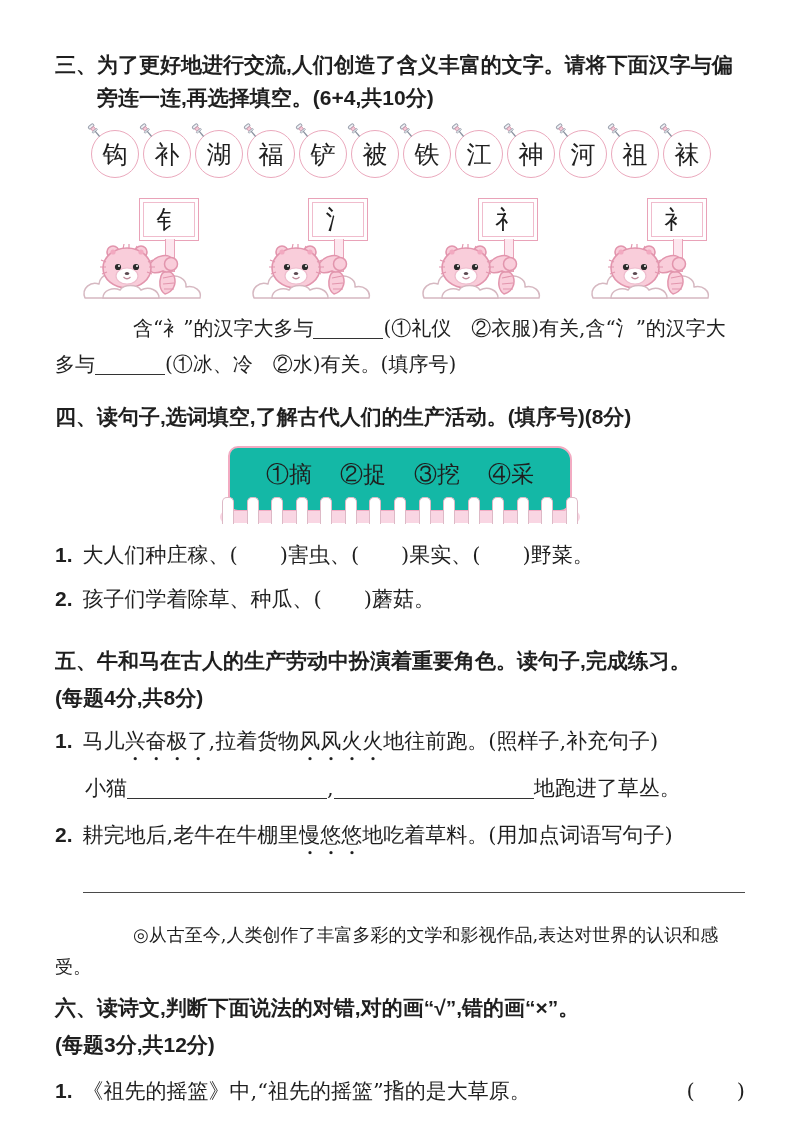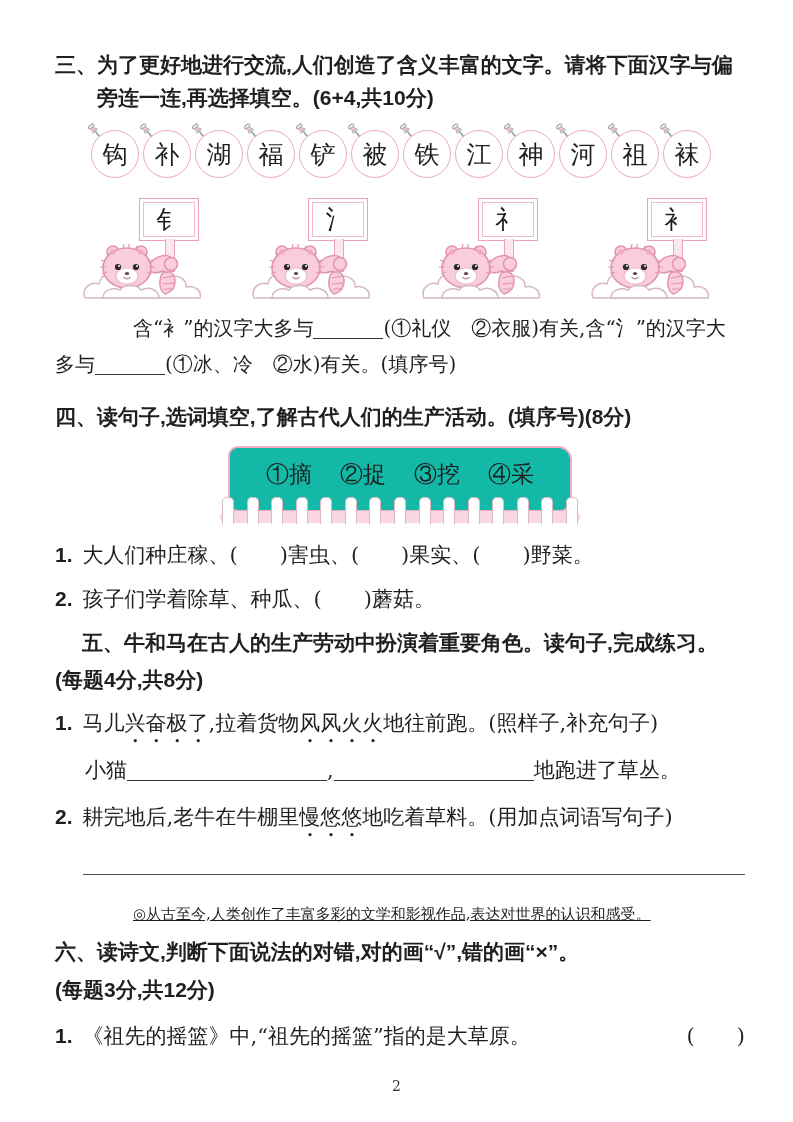--- a/index.html
+++ b/index.html
@@ -29,21 +29,21 @@
   .stick{position:absolute;top:41px;right:36px;width:8px;height:32px;background:#fde6ee;
          border:1.4px solid #e9a2b8;border-top:none;}
   .critter{position:absolute;bottom:0;left:0;width:132px;height:64px;}
 
   
   .kai{font-size:20px;line-height:1.8;}
   .fillp{margin:10px 0 0 0;text-indent:78px;}
   .blank{display:inline-block;width:70px;height:1em;border-bottom:1.4px solid #333;vertical-align:-4px;}
   .b200{width:200px;}
 
-  .mt18{margin-top:18px;} .mt22{margin-top:10px;text-align:center;} .mt26{margin-top:26px;}
+  .mt18{margin-top:18px;} .mt22{margin-top:28px;} .mt26{margin-top:26px;}
 
   
   .wordbox{position:relative;width:340px;height:62px;margin:12px auto 0;
            border:2px solid #f2abc2;border-radius:10px 14px 12px 10px;background:#14b8a6;}
   .optrow{display:flex;justify-content:center;gap:28px;padding-top:11px;font-size:23px;}
   .fence{position:absolute;left:-10px;right:-10px;bottom:-14px;height:28px;
          display:flex;justify-content:space-between;align-items:flex-end;padding:0 2px;}
   .fence::before{content:"";position:absolute;left:0;right:0;bottom:1px;height:12px;background:#f9d6e3;border-radius:6px;}
   .picket{position:relative;z-index:1;width:10px;height:26px;background:#fff;border:1.5px solid #ddb9c6;
           border-bottom:none;border-radius:5px 5px 0 0;}
@@ -51,21 +51,21 @@
   
   .qline{display:flex;font-size:21px;line-height:1.62;margin-top:10px;}
   .qnum{font-family:"Liberation Sans",sans-serif;font-weight:700;margin-right:10px;flex:none;}
   .qtext{flex:1;}
   .dots{-webkit-text-emphasis:filled dot #1f1f1f;text-emphasis:filled dot #1f1f1f;
         -webkit-text-emphasis-position:under right;text-emphasis-position:under right;text-align:right;}
 
   .fill-line{margin:4px 0 0 30px;font-size:21px;line-height:1.8;white-space:nowrap;}
   .ansline{margin:32px 0 0 28px;width:662px;height:0;border-bottom:1.4px solid #4a4a4a;}
 
-  .notep{font-size:15px;line-height:1.78;margin:26px 0 0 0;text-indent:78px;text-decoration:underline;}
+  .notep{font-size:18px;line-height:1.78;margin:26px 0 0 0;text-indent:78px;}
 
   .judge{display:flex;font-size:21px;line-height:1.62;margin-top:13px;}
   .judge .ans{flex:none;margin-left:8px;}
 
   .pageno{position:absolute;left:0;right:0;bottom:28px;text-align:center;font-size:14px;color:#333;}
 </style>
 </head>
 <body>
 
 <div class="page">

